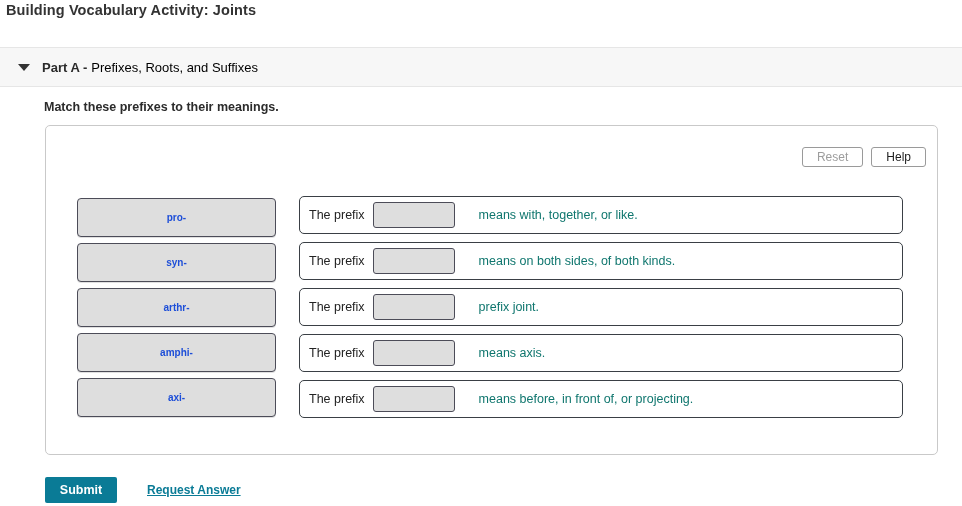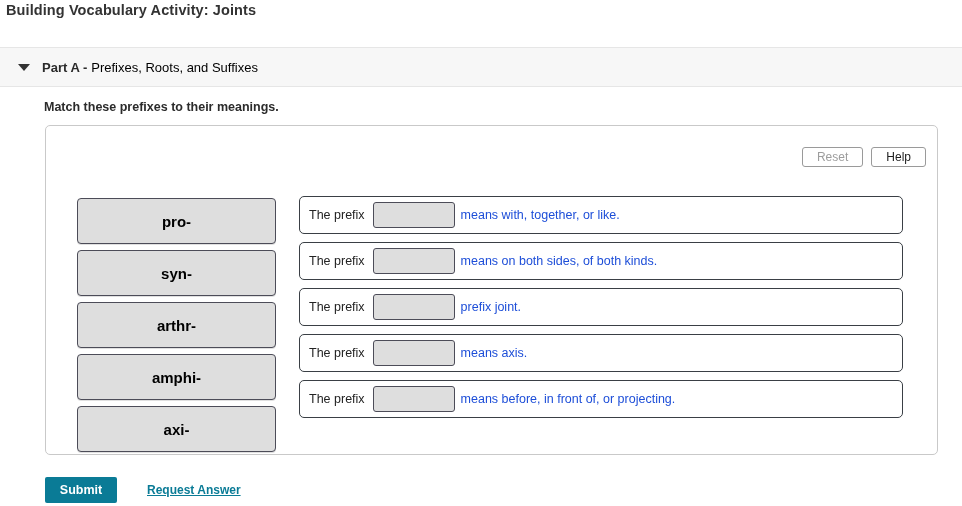--- a/index.html
+++ b/index.html
@@ -115,31 +115,31 @@
   .tile-bank {
     position: absolute;
     left: 31px;
     top: 72px;
     width: 199px;
     display: flex;
     flex-direction: column;
     gap: 6px;
   }
   .tile {
-    height: 46px;
+    height: 39px;
     box-sizing: border-box;
     border: 1px solid #4c4c58;
     border-radius: 4px;
     background: #dedede;
     display: flex;
     align-items: center;
     justify-content: center;
-    font-size: 15px;
-    font-weight: bold;
-    color: #000000;
+    font-size: 10px;
+    font-weight: bold;
+    color: #1d4ed8;
     cursor: grab;
     box-shadow: 0 1px 0 rgba(0,0,0,0.12);
   }
 
   
   .rows {
     position: absolute;
     left: 253px;
     top: 70px;
     width: 604px;
@@ -168,22 +168,22 @@
     height: 26px;
     box-sizing: border-box;
     border: 1px solid #4c4c58;
     border-radius: 3px;
     background: #dedede;
     flex: none;
     cursor: pointer;
   }
   .row-tail {
     font-size: 12.5px;
-    color: #1d4ed8;
-    margin-left: 6px;
+    color: #0f766e;
+    margin-left: 24px;
     white-space: nowrap;
   }
 
   
   .submit-btn {
     position: absolute;
     left: 45px;
     top: 477px;
     width: 72px;
     height: 26px;

